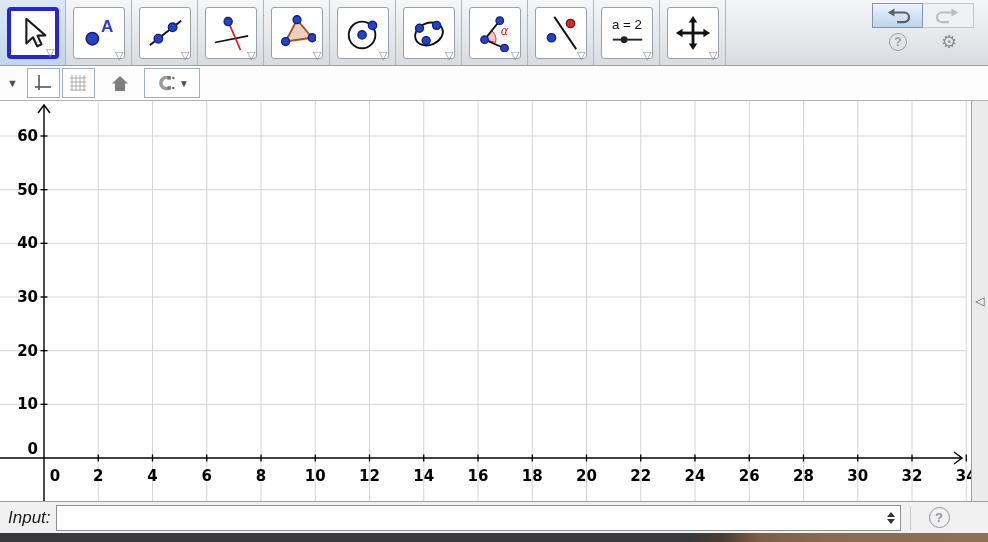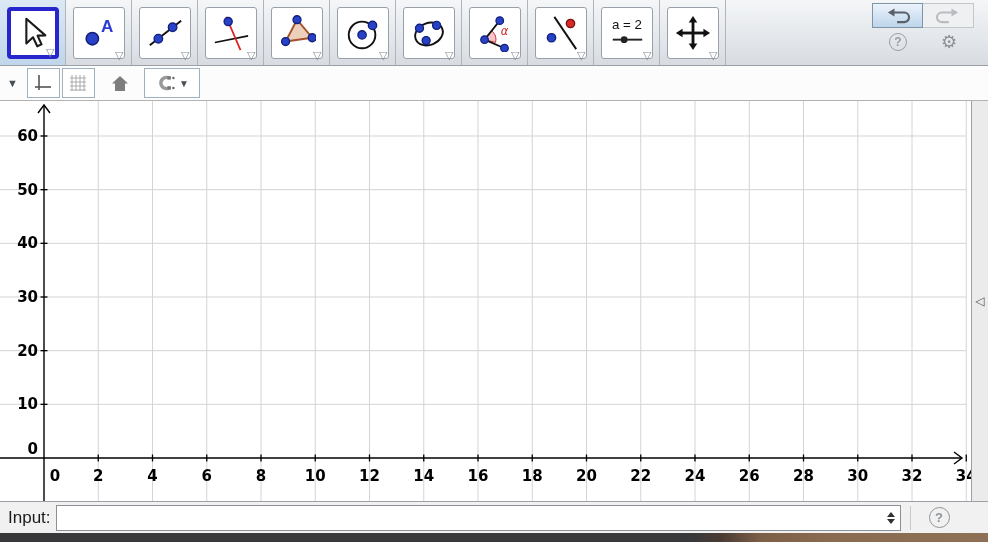--- a/index.html
+++ b/index.html
@@ -40,21 +40,21 @@
   .sb-dd{font-size:10px;color:#4a4f55;}
   
   .gv{position:absolute;top:101px;left:0;width:971px;height:400px;background:#fff;cursor:crosshair;}
   .right-strip{position:absolute;top:101px;left:971px;width:17px;height:400px;background:#ebebeb;
                border-left:1px solid #9aa0a6;box-sizing:border-box;
                display:flex;align-items:center;justify-content:center;}
   .collapse{color:#55585c;font-size:12px;line-height:1;cursor:pointer;}
   
   .inputbar{position:absolute;top:501px;left:0;width:988px;height:32px;box-sizing:border-box;
             background:#f1f1f1;border-top:1px solid #9aa0a6;display:flex;align-items:center;}
-  .input-label{font-size:17px;color:#1c1c1c;margin:0 5px 0 8px;}
+  .input-label{font-size:17px;color:#1c1c1c;margin:0 5px 0 8px;font-style:italic;}
   .field-wrap{position:relative;width:845px;height:26px;}
   .field-wrap input{width:100%;height:100%;box-sizing:border-box;border:1px solid #8a9096;
             background:#fff;padding:0 18px 0 5px;font-size:14px;outline:none;
             font-family:"Liberation Sans","DejaVu Sans",sans-serif;}
   .stepper{position:absolute;right:4px;top:4px;width:11px;height:18px;display:flex;
            flex-direction:column;align-items:center;justify-content:center;gap:2px;cursor:pointer;}
   .tri-up{width:0;height:0;border-left:4px solid transparent;border-right:4px solid transparent;
           border-bottom:5px solid #333;}
   .tri-dn{width:0;height:0;border-left:4px solid transparent;border-right:4px solid transparent;
           border-top:5px solid #333;}

